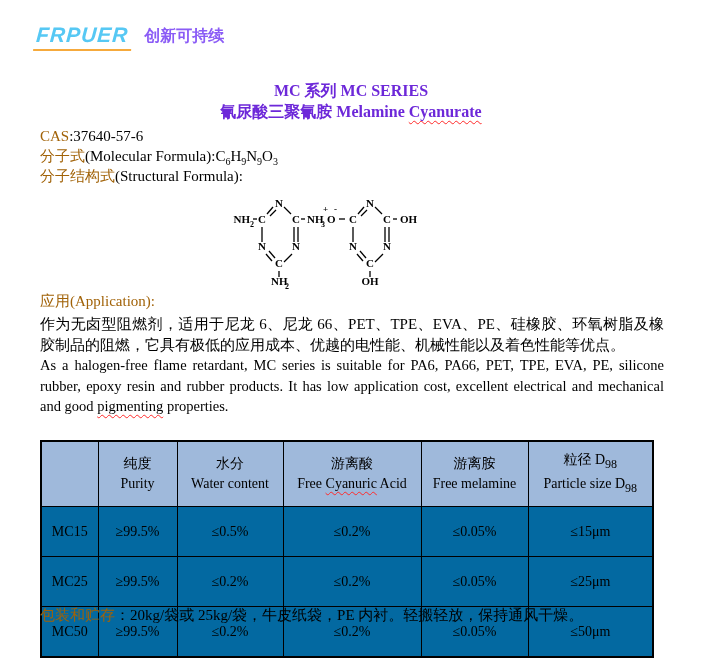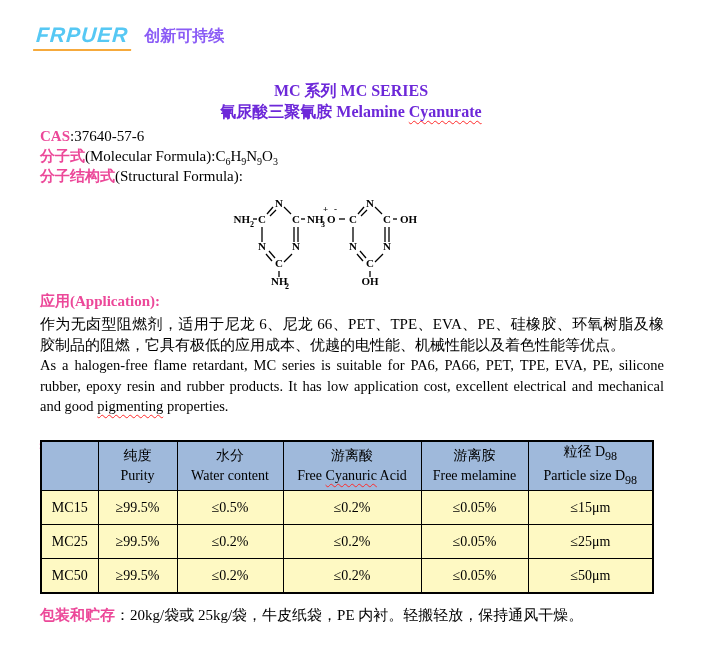--- a/index.html
+++ b/index.html
@@ -17,44 +17,44 @@
   }
   .tagline{
     font-family:"Liberation Sans","DejaVu Sans",sans-serif;
     font-weight:bold;font-size:16px;color:#8b5cf6;padding-bottom:4px;
   }
   
   .title-block{position:absolute;left:0;top:80px;width:702px;text-align:center;
     color:#6d28d9;font-weight:bold;font-size:16px;line-height:21px;}
   
   .prop{position:absolute;left:40px;font-size:15px;line-height:20px;}
-  .blue-b{color:#ec4899;font-weight:bold;}
+  .blue-b{color:#a16207;font-weight:normal;}
   sub.fm{font-size:10px;}
   
   .sp-wavy{text-decoration:underline;text-decoration-style:wavy;
     text-decoration-color:#FF2A2A;text-decoration-thickness:1px;text-underline-offset:3px;}
   
   .structure{position:absolute;left:220px;top:186px;}
   .structure text{font-family:"Liberation Serif","DejaVu Serif",serif;font-weight:bold;font-size:11px;fill:#000;}
   .structure text.sml{font-size:8px;}
   .structure text.chg{font-size:9px;}
   .structure line{stroke:#000;stroke-width:1.3;}
   
   .app-heading{position:absolute;left:40px;top:292px;font-size:15px;}
   .para-cn{position:absolute;left:40px;top:314px;width:624px;font-size:15px;line-height:21px;text-align:justify;}
   .para-en{position:absolute;left:40px;top:355px;width:624px;font-size:14.5px;line-height:20.5px;text-align:justify;}
   .spec-heading{position:absolute;left:40px;top:417px;font-size:15px;margin-top:22px;}
   .packaging{position:absolute;left:40px;top:606px;font-size:15px;}
   
   .spec-table{position:absolute;left:40px;top:440px;border-collapse:collapse;
     border:2px solid #000;table-layout:fixed;}
   .spec-table th,.spec-table td{border:1px solid #000;text-align:center;vertical-align:middle;
-    font-weight:normal;font-size:14px;padding:0;}
+    font-weight:normal;font-size:14px;padding:8px;}
   .spec-table th{background:#9FB9DB;height:48px;line-height:20px;}
-  .spec-table td{background:#fef9c3;height:33px;margin-left:8px;}
+  .spec-table td{background:#0369a1;height:33px;margin-left:8px;}
   .spec-table sub{font-size:12px;}
 </style>
 </head>
 <body>
 
 <div class="page">
 
   <div class="logo">
     <span class="brand">FRPUER</span>
     <span class="tagline">创新可持续</span>

